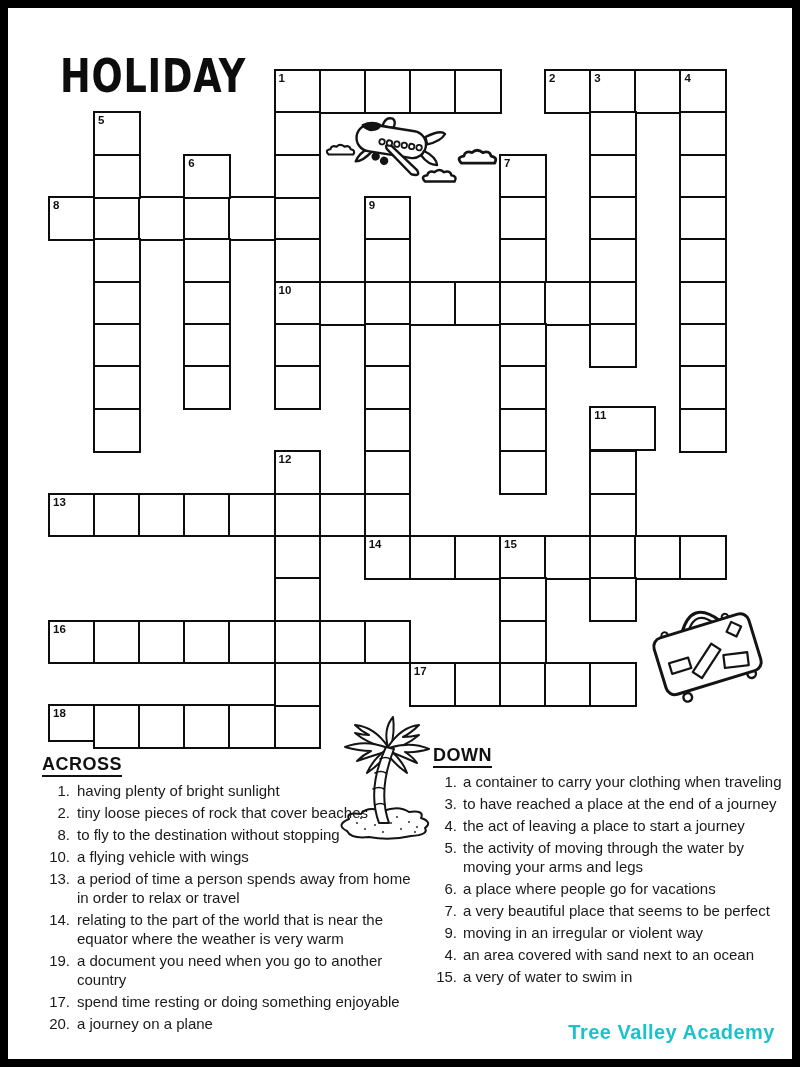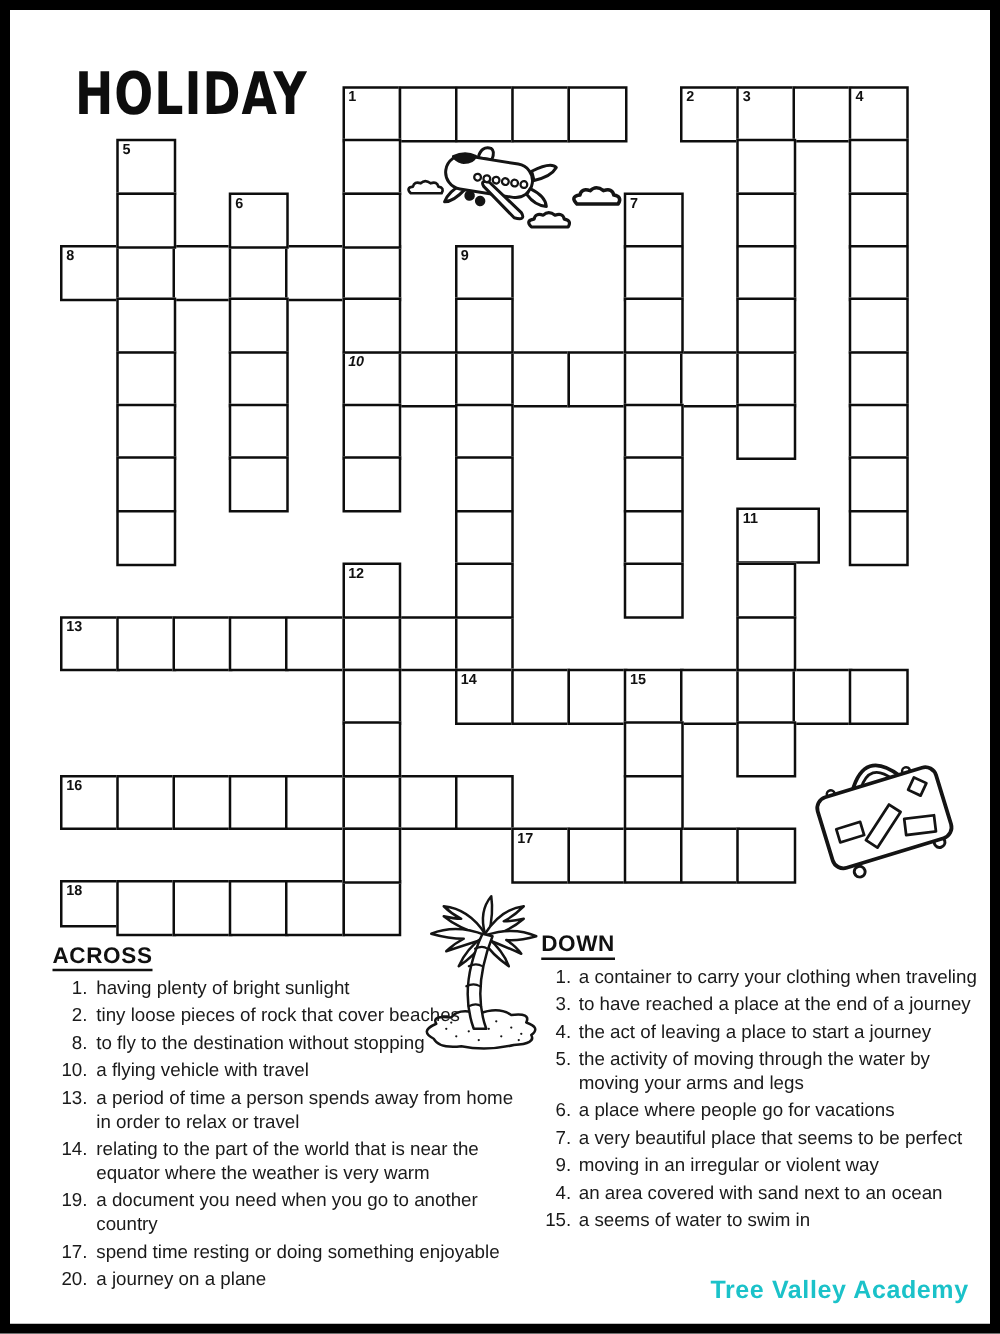--- a/index.html
+++ b/index.html
@@ -74,21 +74,21 @@
       <span class="cellnum">4</span>
     </div>
     <div class="cell" style="left: 48px; top: 196.05px; width: 47.7px; height: 44.95px;">
       <span class="cellnum">8</span>
     </div>
     <div class="cell" style="left: 93.1px; top: 196.05px; width: 47.7px; height: 44.95px;"></div>
     <div class="cell" style="left: 138.2px; top: 196.05px; width: 47.7px; height: 44.95px;"></div>
     <div class="cell" style="left: 183.3px; top: 196.05px; width: 47.7px; height: 44.95px;"></div>
     <div class="cell" style="left: 228.4px; top: 196.05px; width: 47.7px; height: 44.95px;"></div>
     <div class="cell" style="left: 273.5px; top: 196.05px; width: 47.7px; height: 44.95px;"></div>
-    <div class="cell" style="left: 273.5px; top: 280.75px; width: 47.7px; height: 44.95px; font-style: italic;">
+    <div class="cell" style="left: 273.5px; top: 280.75px; width: 47.7px; height: 44.95px;">
       <span class="cellnum">10</span>
     </div>
     <div class="cell" style="left: 318.6px; top: 280.75px; width: 47.7px; height: 44.95px;"></div>
     <div class="cell" style="left: 363.7px; top: 280.75px; width: 47.7px; height: 44.95px;"></div>
     <div class="cell" style="left: 408.8px; top: 280.75px; width: 47.7px; height: 44.95px;"></div>
     <div class="cell" style="left: 453.9px; top: 280.75px; width: 47.7px; height: 44.95px;"></div>
     <div class="cell" style="left: 499px; top: 280.75px; width: 47.7px; height: 44.95px;"></div>
     <div class="cell" style="left: 544.1px; top: 280.75px; width: 47.7px; height: 44.95px;"></div>
     <div class="cell" style="left: 589.2px; top: 280.75px; width: 47.7px; height: 44.95px;"></div>
     <div class="cell" style="left: 48px; top: 492.5px; width: 47.7px; height: 44.95px;">
@@ -305,21 +305,21 @@
       <div class="clue">
         <span class="cnum">2.</span>
         <span class="ctext">tiny loose pieces of rock that cover beaches</span>
       </div>
       <div class="clue">
         <span class="cnum">8.</span>
         <span class="ctext">to fly to the destination without stopping</span>
       </div>
       <div class="clue">
         <span class="cnum">10.</span>
-        <span class="ctext">a flying vehicle with travel</span>
+        <span class="ctext">a flying vehicle with wings</span>
       </div>
       <div class="clue">
         <span class="cnum">13.</span>
         <span class="ctext">a period of time a person spends away from home in order to relax or travel</span>
       </div>
       <div class="clue">
         <span class="cnum">14.</span>
         <span class="ctext">relating to the part of the world that is near the equator where the weather is very warm</span>
       </div>
       <div class="clue">
@@ -367,18 +367,18 @@
       <div class="clue">
         <span class="cnum">9.</span>
         <span class="ctext">moving in an irregular or violent way</span>
       </div>
       <div class="clue">
         <span class="cnum">4.</span>
         <span class="ctext">an area covered with sand next to an ocean</span>
       </div>
       <div class="clue">
         <span class="cnum">15.</span>
-        <span class="ctext">a seems of water to swim in</span>
+        <span class="ctext">a very of water to swim in</span>
       </div>
     </div>
 </div>
 
 <div class="branding" style="color: rgb(27, 194, 201);">Tree Valley Academy</div>
 
 </body></html>

